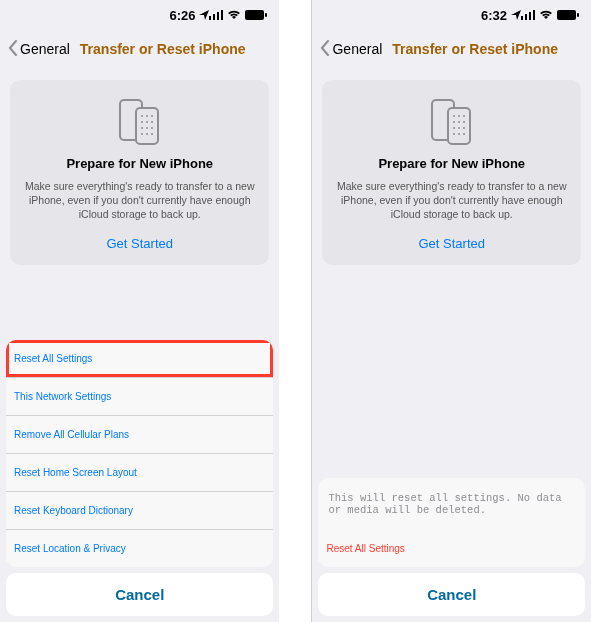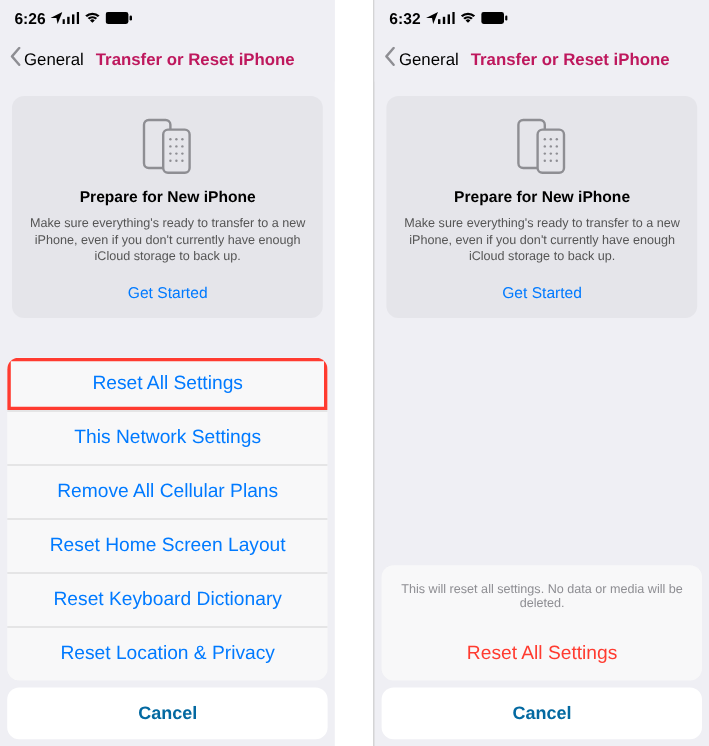--- a/index.html
+++ b/index.html
@@ -15,39 +15,39 @@
       width: 295px;
       height: 622px;
       background: #efeff4;
       position: relative;
       overflow: hidden;
     }
     .screen + .screen { border-left: 1px solid #ccc; margin-left: 32px; }
     .status-bar {
       height: 30px;
       display: flex;
-      justify-content: flex-start;
+      justify-content: flex-end;
       align-items: center;
       padding: 0 12px;
       font-size: 13px;
       font-weight: 600;
       background: #efeff4;
     }
     .status-left { display: flex; align-items: center; gap: 4px; }
     .status-right { display: flex; align-items: center; gap: 4px; }
     .nav-bar {
       height: 38px;
       display: flex;
       align-items: center;
       padding: 0 8px;
       background: #efeff4;
     }
     .back-chevron { color: #8e8e93; font-size: 20px; margin-right: 2px; display:inline-block; }
     .back-label { color: #000000; font-size: 14px; margin-right: 10px; }
-    .nav-title { font-size: 14px; font-weight: 600; color: #be185d; }
+    .nav-title { font-size: 14px; font-weight: 600; color: #a16207; }
     .content { padding: 12px 10px 0 10px; }
     .prepare-card {
       background: #e5e5ea;
       border-radius: 10px;
       padding: 18px 14px 14px 14px;
       text-align: center;
     }
     .phones-icon { display: flex; justify-content: center; margin-bottom: 10px; }
     .card-title { font-size: 13px; font-weight: 600; color: #000; margin-bottom: 8px; }
     .card-desc { font-size: 10.5px; color: #555; line-height: 1.35; margin-bottom: 14px; }
@@ -58,35 +58,34 @@
       bottom: 0; left: 0; right: 0;
       padding: 6px;
     }
     .sheet-group {
       background: rgba(249,249,249,0.94);
       border-radius: 10px;
       overflow: hidden;
       margin-bottom: 6px;
     }
     .sheet-item {
-      text-align: center;
       padding: 13px 8px;
-      font-size: 16px;
+      font-size: 10px;
       color: #007aff;
       cursor: pointer;
     }
     .sheet-item + .sheet-item { border-top: 1px solid rgba(60,60,67,0.2); }
     .sheet-item.highlighted {
       box-shadow: inset 0 0 0 3px #ff3b30;
     }
     .sheet-message {
-      text-align: center;
       padding: 14px 10px;
       font-size: 10.5px;
       color: #8e8e93;
+      font-family: Liberation Mono, monospace;
     }
     .sheet-destructive { color: #ff3b30; }
     .cancel-group {
       background: #fff;
       border-radius: 10px;
       overflow: hidden;
     }
     .cancel-item {
       text-align: center;
       padding: 13px 8px;

